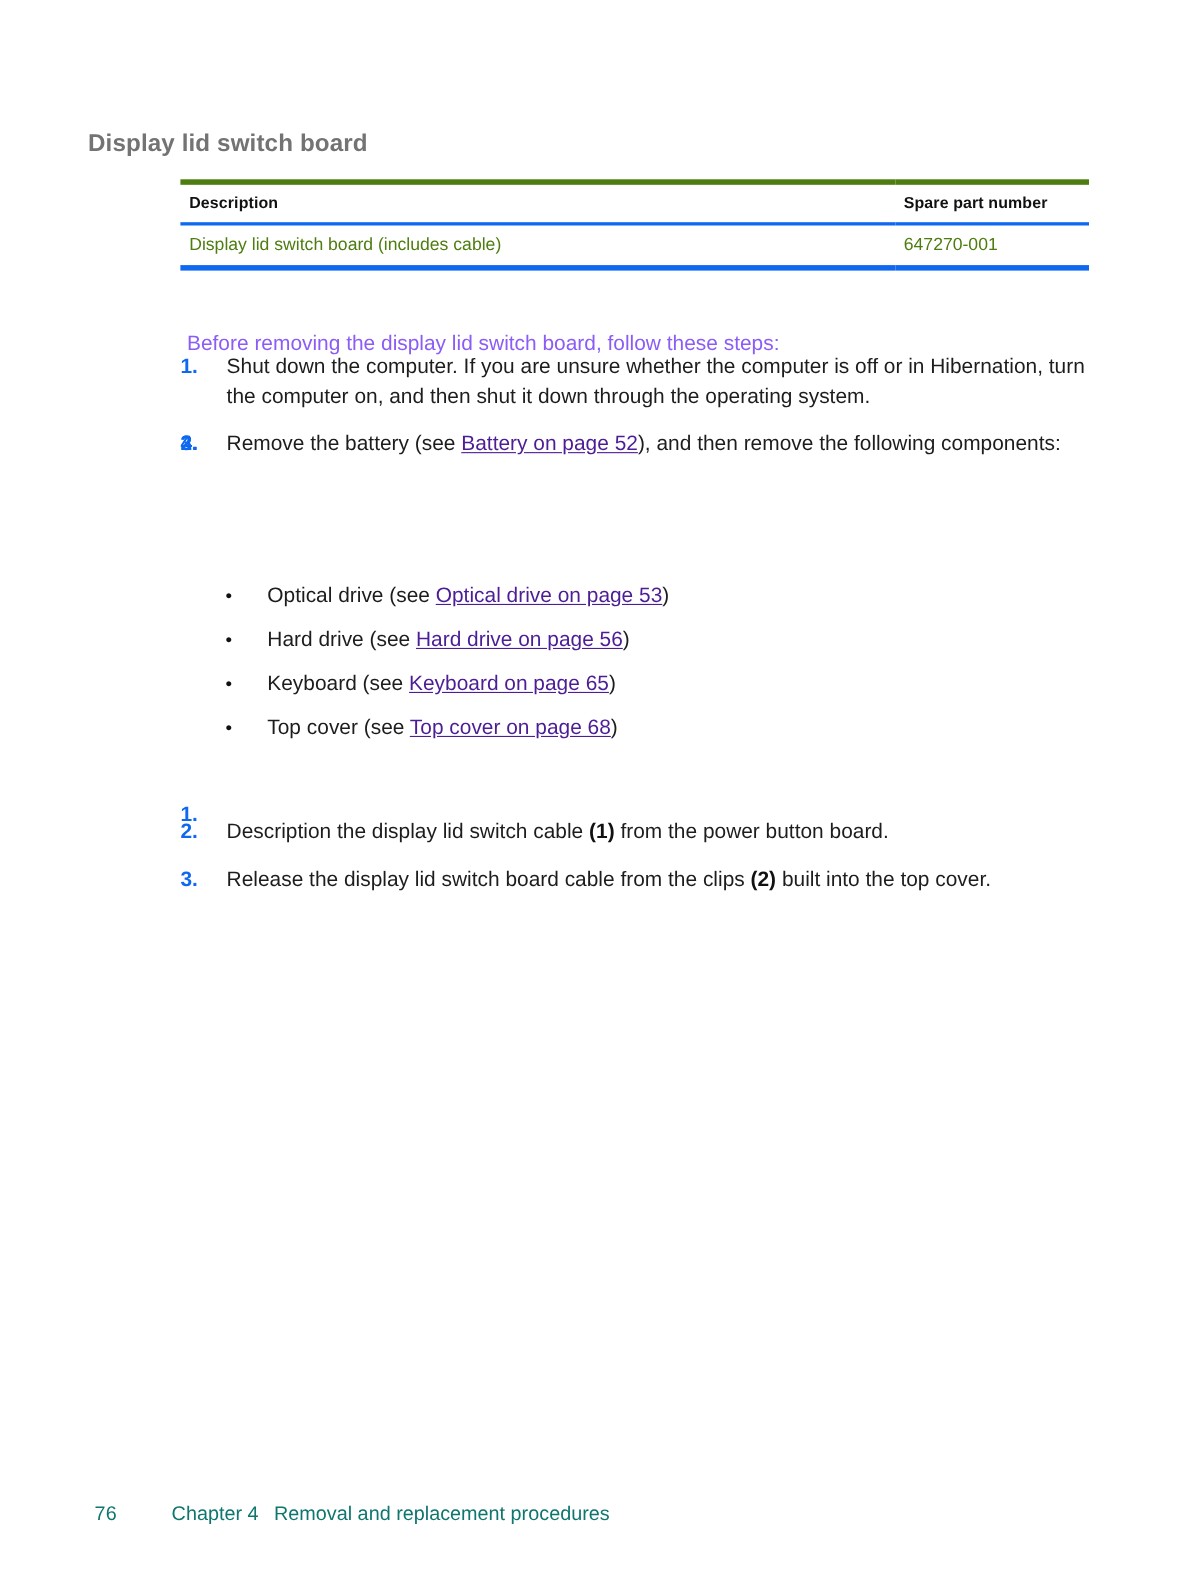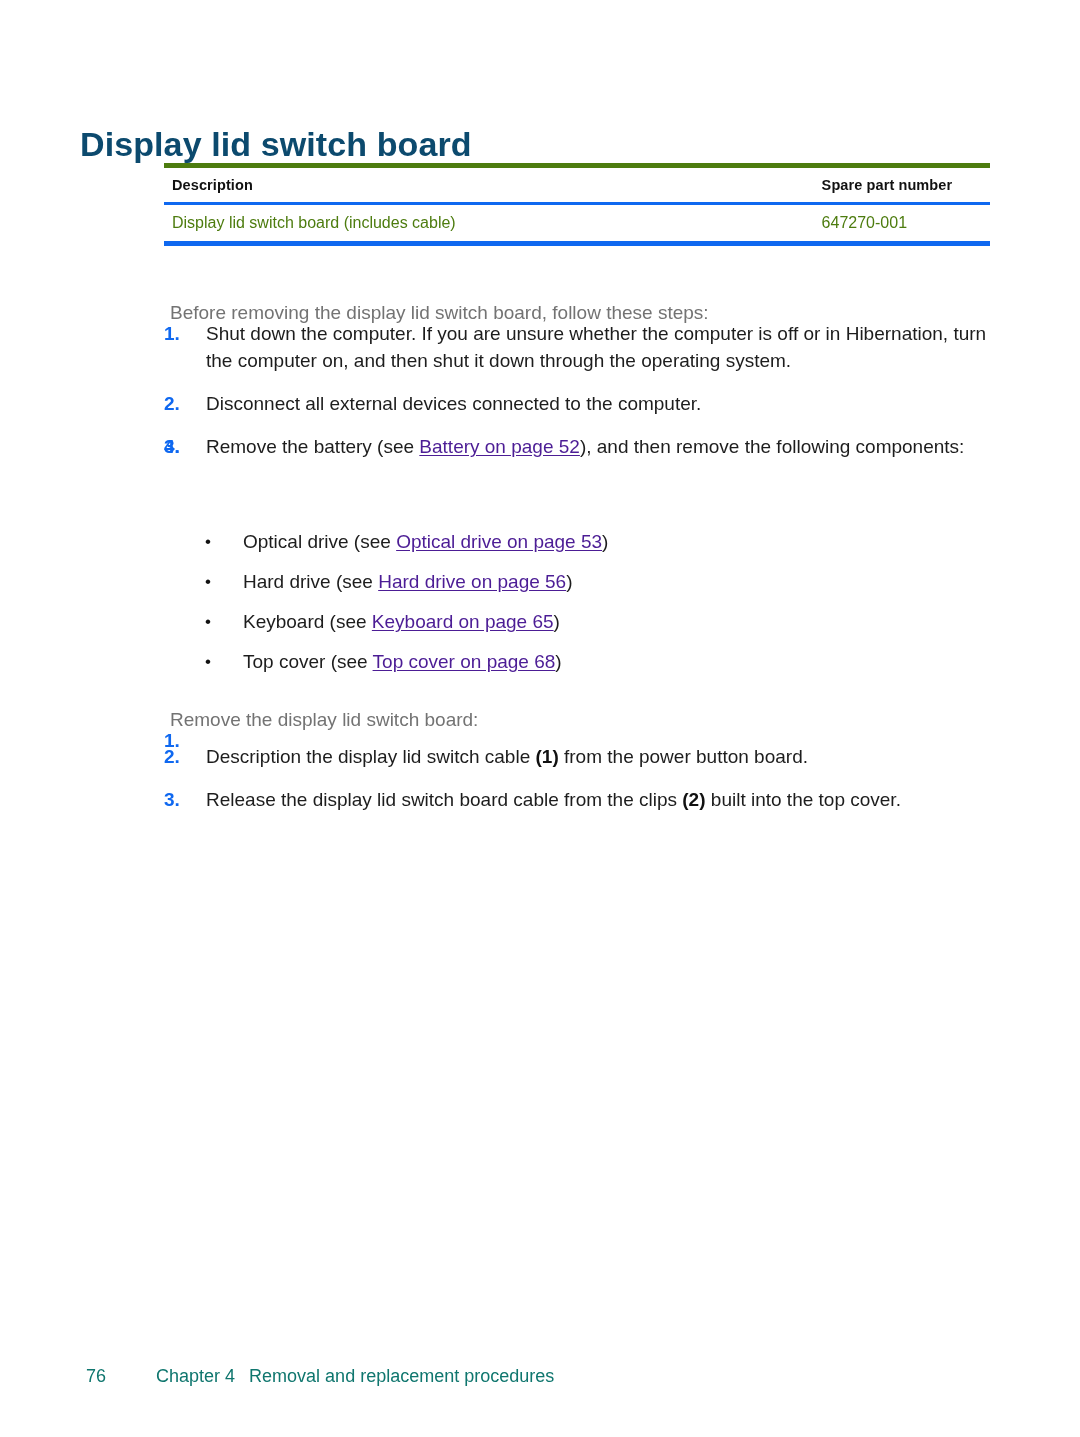--- a/index.html
+++ b/index.html
@@ -20,23 +20,23 @@
     position: absolute;
     inset: 0;
     background: #ffffff;
   }
 
   
   .doc-title {
     position: absolute;
     left: 80px;
     top: 103px;
-    font-size: 34px;
+    font-size: 22px;
     font-weight: bold;
-    color: #0c4a6e;
+    color: #737373;
     letter-spacing: 0.1px;
     line-height: 1.1;
   }
 
   
   .parts-table {
     position: absolute;
     left: 164px;
     top: 163px;
     width: 826px;
@@ -69,21 +69,21 @@
   }
   .col-desc  { width: 655px; }
   .col-spn   { width: 171px; }
 
   
   .intro-line {
     position: absolute;
     left: 170px;
     font-size: 19px;
     line-height: 27px;
-    color: #737373;
+    color: #8b5cf6;
   }
   #intro-before { top: 280px; }
   #intro-remove { top: 687px; }
 
   .ol-block {
     position: absolute;
     left: 164px;
     width: 830px;
   }
   #steps-pre  { top: 320px; }
@@ -179,21 +179,20 @@
 
   <div class="ol-block" id="steps-pre">
 
     <div class="step">
       <span class="num">1.</span>
       <span>Shut down the computer. If you are unsure whether the computer is off or in Hibernation, turn the computer on, and then shut it down through the operating system.</span>
     </div>
 
     <div class="step">
       <span class="num">2.</span>
-      <span>Disconnect all external devices connected to the computer.</span>
     </div>
 
     <div class="step">
       <span class="num">3.</span>
     </div>
 
     <div class="step">
       <span class="num">4.</span>
       <span>Remove the battery (see </span><a class="xref" href="#">Battery on page 52</a><span>), and then remove the following components:</span>
     </div>
@@ -217,21 +216,20 @@
       <span>Keyboard (see </span><a class="xref" href="#">Keyboard on page 65</a><span>)</span>
     </div>
 
     <div class="bullet-item">
       <span class="dot">•</span>
       <span>Top cover (see </span><a class="xref" href="#">Top cover on page 68</a><span>)</span>
     </div>
 
   </div>
 
-  <p class="intro-line" id="intro-remove">Remove the display lid switch board:</p>
 
   <div class="ol-block" id="steps-post">
 
     <div class="step">
       <span class="num">1.</span>
     </div>
 
     <div class="step">
       <span class="num">2.</span>
       <span>Description the display lid switch cable </span><span class="callout">(1)</span><span> from the power button board.</span>

